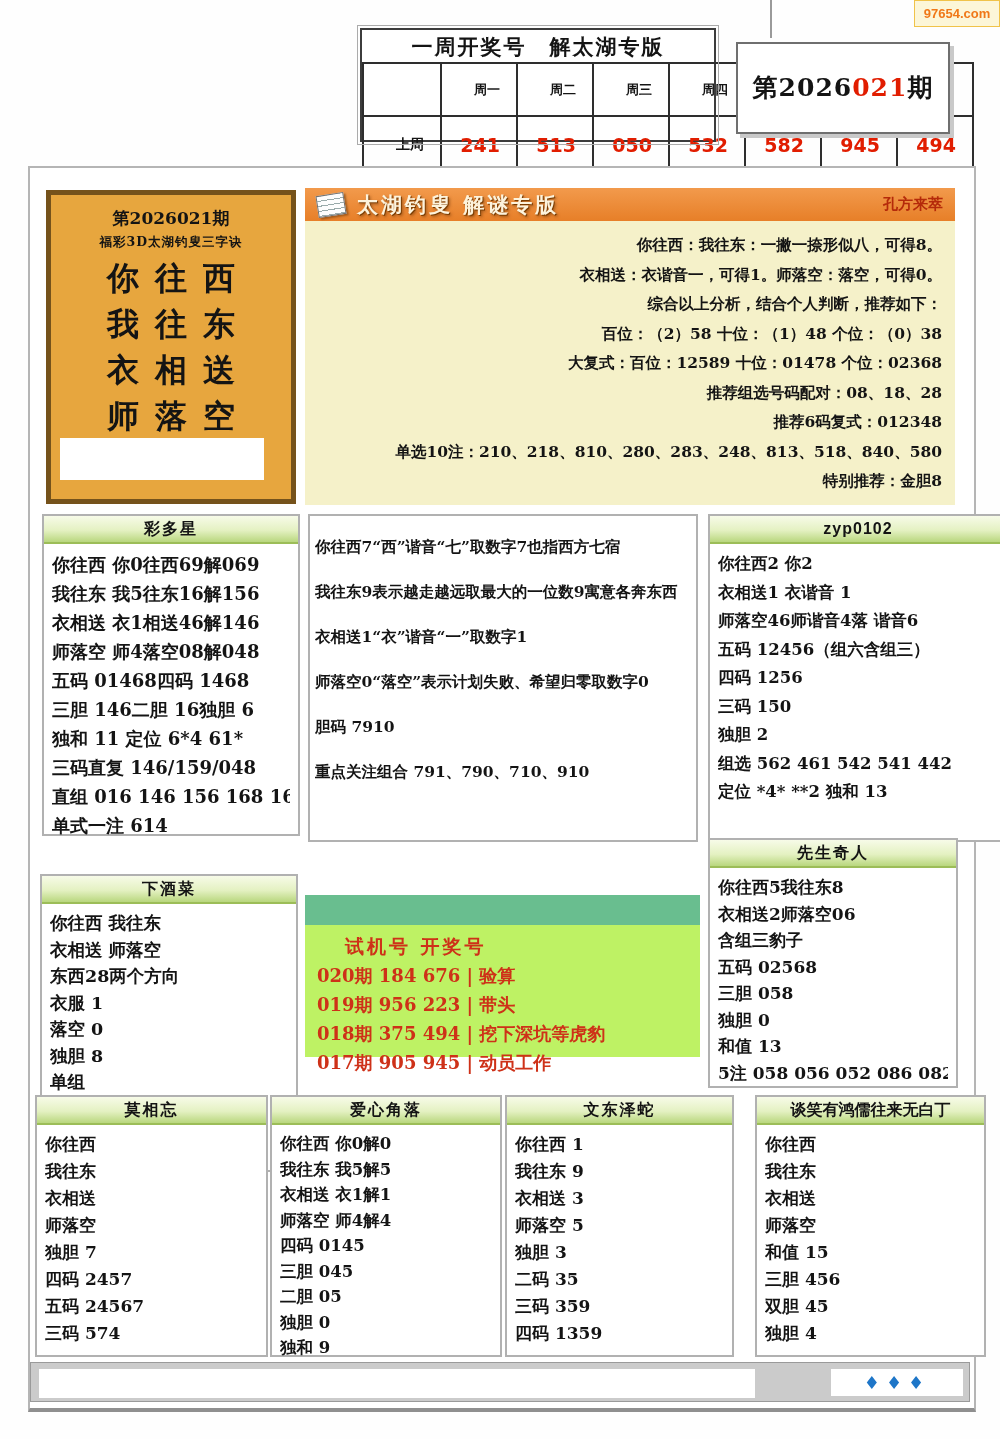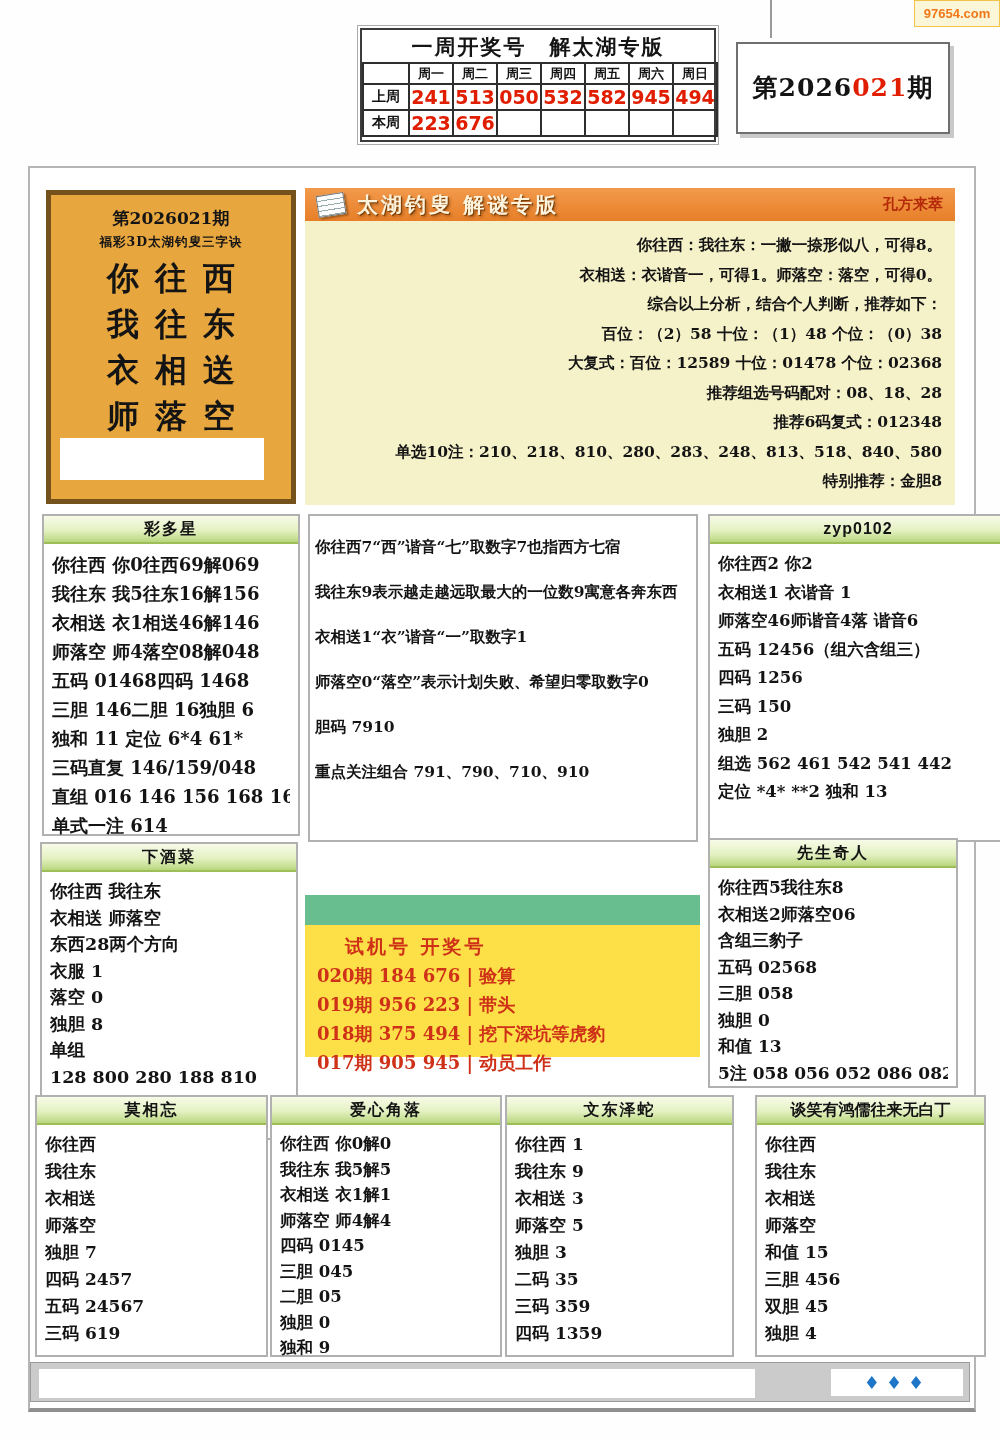--- a/index.html
+++ b/index.html
@@ -9,21 +9,21 @@
   
   .watermark{position:absolute;right:0;top:0;width:84px;height:25px;background:#fcf6d8;
              border:1px solid #f0c34a;color:#f07818;font:bold 13px/25px "Liberation Sans",sans-serif;
              text-align:center;}
   .vline{position:absolute;left:770px;top:0;width:2px;height:38px;background:#9a9a9a;}
 
   .week-box{position:absolute;left:360px;top:28px;width:352px;height:110px;background:#fff;
             border:2px solid #3c3c3c;outline:1px solid #ababab;outline-offset:2px;}
   .week-title{height:32px;line-height:34px;text-align:center;font-size:21px;font-weight:bold;letter-spacing:2px;}
   .wtable{border-collapse:collapse;margin:0 auto;}
-  .wtable th,.wtable td{border:2px solid #2e2e2e;text-align:center;padding:0;}
+  .wtable th,.wtable td{border:2px solid #2e2e2e;text-align:right;padding:16px;}
   .wtable th{font-size:13px;height:19px;min-width:42px;font-weight:bold;}
   .wtable th.corner{min-width:44px;}
   .wtable th.rowlab{font-size:14px;}
   .wtable td{height:24px;font-size:19px;font-weight:bold;color:#e11d00;font-family:"DejaVu Sans","Liberation Sans",sans-serif;}
 
   .issue-box{position:absolute;left:736px;top:42px;width:210px;height:88px;background:#fff;
              border:2px solid #6f6f6f;box-shadow:4px 4px 0 #c9c9c9;
              text-align:center;font-size:25px;font-weight:bold;line-height:88px;letter-spacing:1px;}
   .issue-box .red{color:#e11d00;}
 
@@ -62,28 +62,28 @@
   .pline{font-weight:bold;white-space:nowrap;overflow:hidden;}
 
   .p-caiduo{left:42px;top:514px;width:258px;height:322px;}
   .p-caiduo .pline{font-size:18px;line-height:29px;}
   .p-kesen{left:308px;top:514px;width:390px;height:328px;}
   .p-kesen .panel-b{padding:8px 5px;}
   .p-kesen .pline{font-size:15.5px;line-height:45px;}
   .p-zyp{left:708px;top:514px;width:300px;height:328px;}
   .p-zyp .pline{font-size:16.5px;line-height:28.5px;}
 
-  .p-xiajiu{left:40px;top:842px;width:258px;height:298px;}
+  .p-xiajiu{left:40px;top:874px;width:258px;height:298px;}
   .p-xiajiu .pline{font-size:17.5px;line-height:26.5px;}
   .p-xiansheng{left:708px;top:838px;width:250px;height:250px;}
   .p-xiansheng .pline{font-size:17px;line-height:26.5px;}
 
   .trial{position:absolute;left:305px;top:895px;width:395px;height:190px;box-sizing:border-box;}
   .trial-h{height:30px;background:#69be8f;}
-  .trial-b{background:#fde047;height:132px;box-sizing:border-box;padding:6px 12px;}
+  .trial-b{background:#bef264;height:132px;box-sizing:border-box;padding:6px 12px;}
   .trial-head{color:#ce3118;font-size:19px;font-weight:bold;letter-spacing:3px;padding-left:28px;line-height:30px;}
   .trial-row{color:#ce3118;font-size:18px;font-weight:bold;line-height:29px;white-space:nowrap;overflow:hidden;}
 
   .p-mo{left:35px;top:1095px;width:233px;height:262px;}
   .p-ai{left:270px;top:1095px;width:232px;height:262px;}
   .p-wen{left:505px;top:1095px;width:229px;height:262px;}
   .p-tan{left:755px;top:1095px;width:231px;height:262px;}
   .p-mo .pline,.p-wen .pline,.p-tan .pline{font-size:17px;line-height:27px;}
   .p-ai .pline{font-size:16.5px;line-height:25.5px;}
   .p-tan .panel-h{letter-spacing:0;font-size:16px;}
@@ -263,21 +263,21 @@
   <div class="panel p-mo">
     <div class="panel-h">莫相忘</div>
     <div class="panel-b">
         <div class="pline">你往西</div>
         <div class="pline">我往东</div>
         <div class="pline">衣相送</div>
         <div class="pline">师落空</div>
         <div class="pline">独胆 7</div>
         <div class="pline">四码 2457</div>
         <div class="pline">五码 24567</div>
-        <div class="pline">三码 619</div>
+        <div class="pline">三码 574</div>
       </div>
   </div>
 
   <div class="panel p-ai">
     <div class="panel-h">爱心角落</div>
     <div class="panel-b">
         <div class="pline">你往西 你0解0</div>
         <div class="pline">我往东 我5解5</div>
         <div class="pline">衣相送 衣1解1</div>
         <div class="pline">师落空 师4解4</div>

